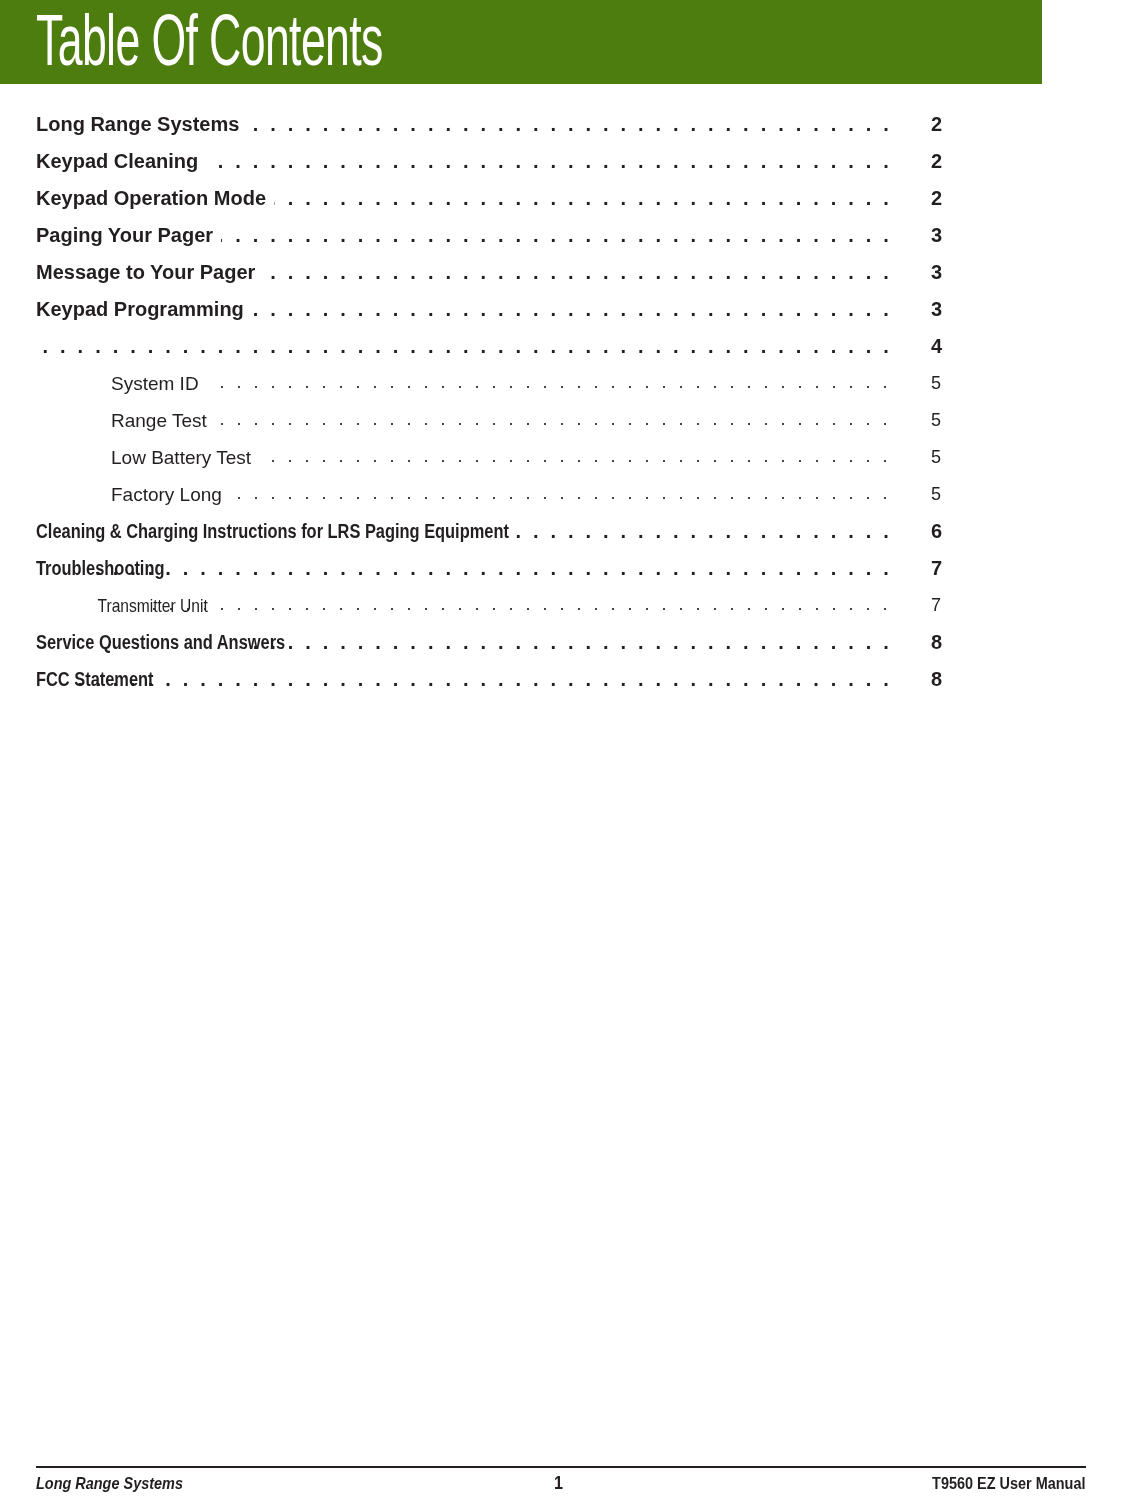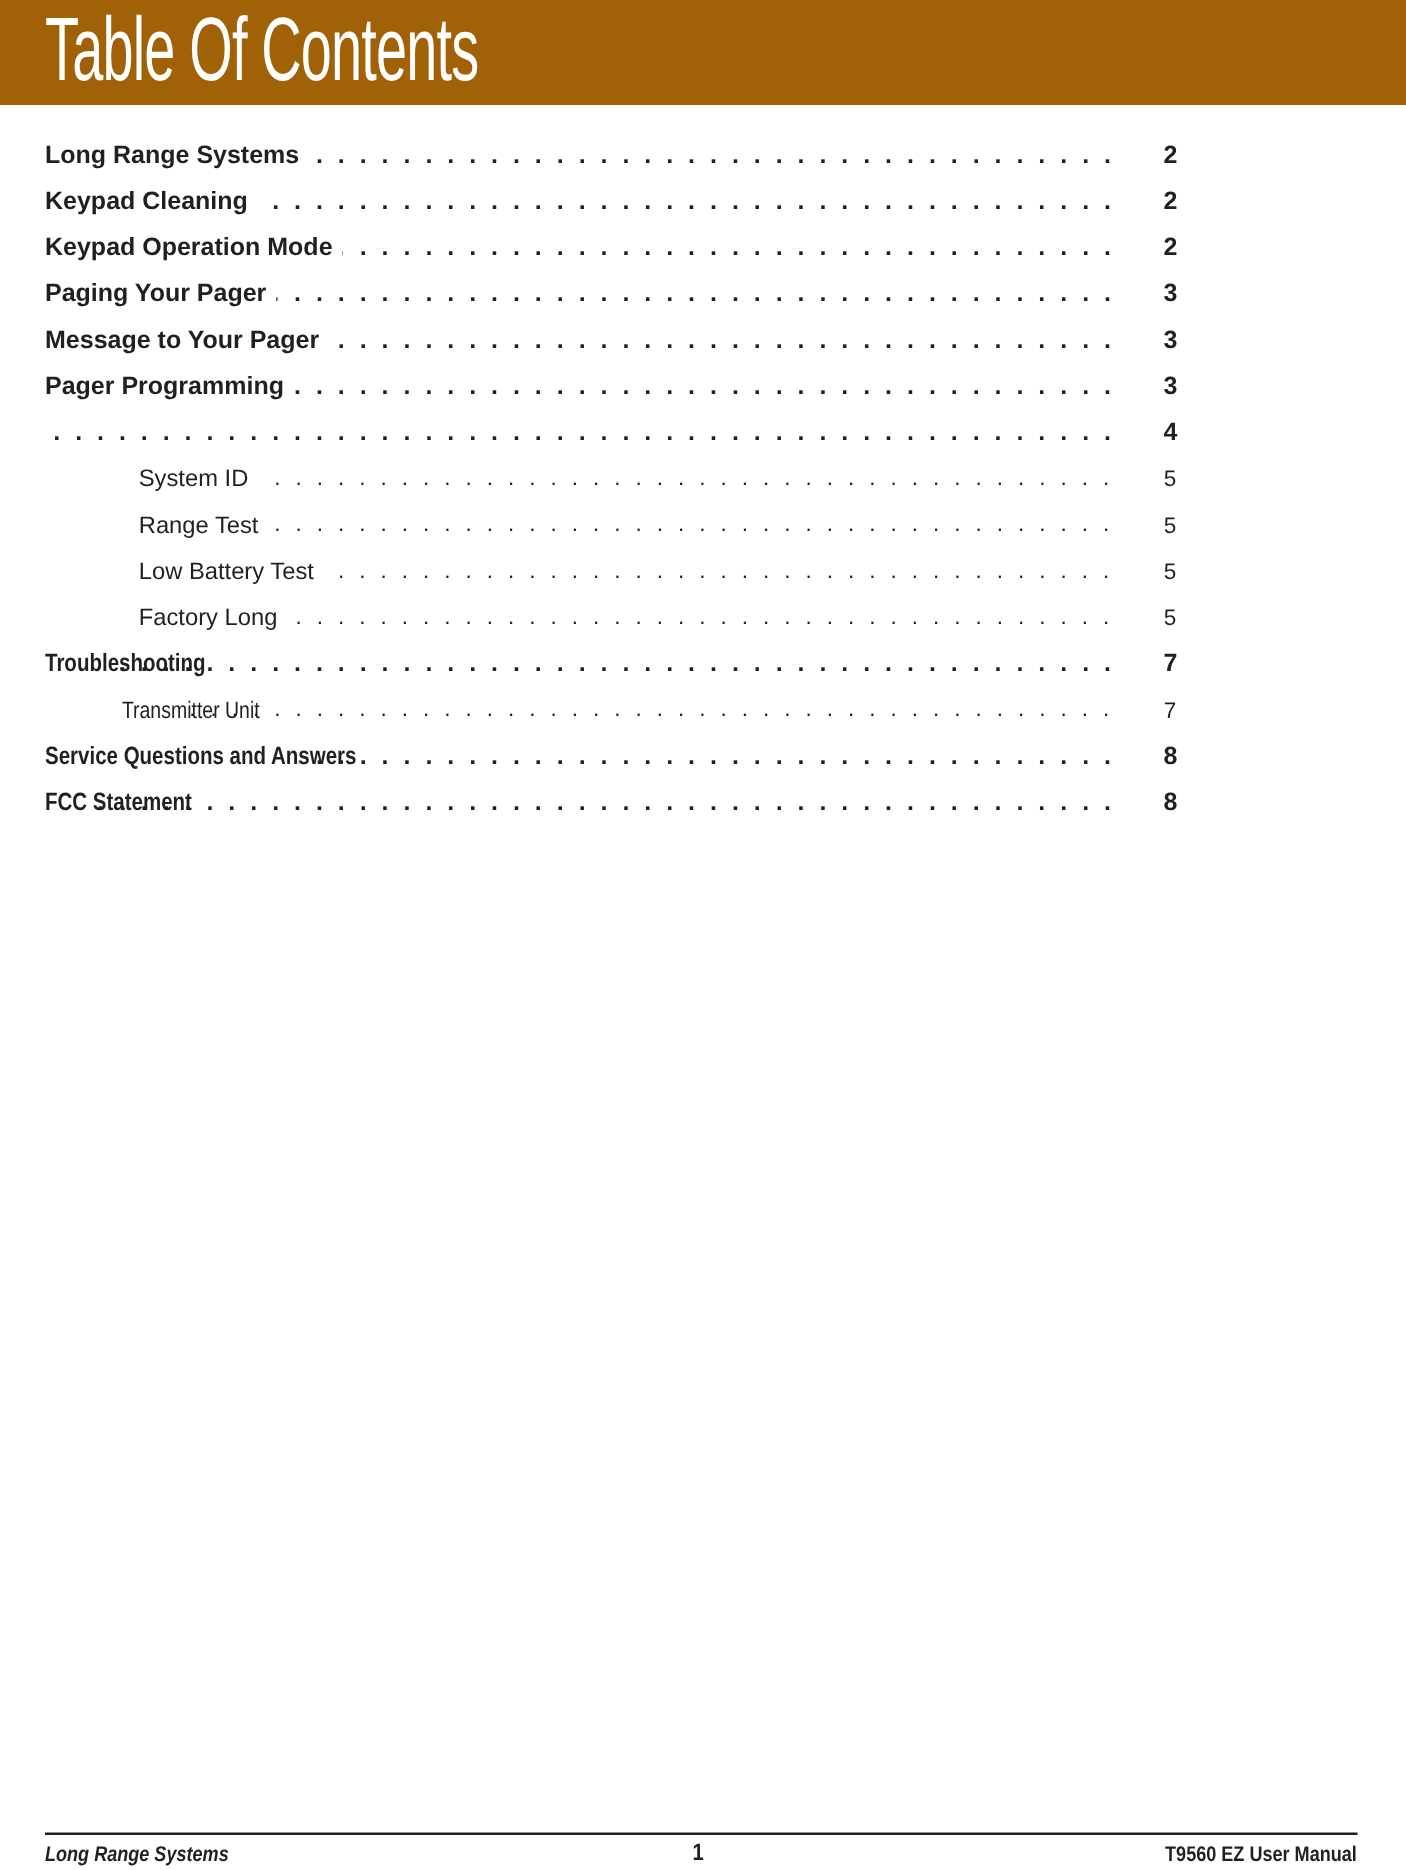--- a/index.html
+++ b/index.html
@@ -12,23 +12,23 @@
       height: 1496px;
       position: relative;
       overflow: hidden;
       font-family: "Liberation Sans", sans-serif;
       color: #231f20;
     }
     .header-bar {
       position: absolute;
       left: 0;
       top: 0;
-      width: 1125px;
+      width: 1042px;
       height: 84px;
-      background: #a16207;
+      background: #4d7c0f;
     }
     .header-title {
       position: absolute;
       left: 36px;
       top: 2px;
       font-family: "Liberation Sans Narrow", "Liberation Sans", sans-serif;
       font-weight: normal;
       color: #ffffff;
       font-size: 72px;
       line-height: 76px;
@@ -171,21 +171,21 @@
     <span class="label">Paging Your Pager</span>
     <span class="leader"></span>
     <span class="page">3</span>
   </div>
   <div class="toc-row level-1">
     <span class="label">Message to Your Pager</span>
     <span class="leader"></span>
     <span class="page">3</span>
   </div>
   <div class="toc-row level-1">
-    <span class="label">Pager Programming</span>
+    <span class="label">Keypad Programming</span>
     <span class="leader"></span>
     <span class="page">3</span>
   </div>
   <div class="toc-row level-1">
     <span class="leader"></span>
     <span class="page">4</span>
   </div>
   <div class="toc-row level-2">
     <span class="label">System ID</span>
     <span class="leader"></span>
@@ -198,20 +198,25 @@
   </div>
   <div class="toc-row level-2">
     <span class="label">Low Battery Test</span>
     <span class="leader"></span>
     <span class="page">5</span>
   </div>
   <div class="toc-row level-2">
     <span class="label">Factory Long</span>
     <span class="leader"></span>
     <span class="page">5</span>
+  </div>
+  <div class="toc-row level-1 condensed">
+    <span class="label">Cleaning &amp; Charging Instructions for LRS Paging Equipment</span>
+    <span class="leader"></span>
+    <span class="page">6</span>
   </div>
   <div class="toc-row level-1 condensed">
     <span class="label">Troubleshooting</span>
     <span class="leader"></span>
     <span class="page">7</span>
   </div>
   <div class="toc-row level-2 condensed">
     <span class="label">Transmitter Unit</span>
     <span class="leader"></span>
     <span class="page">7</span>

